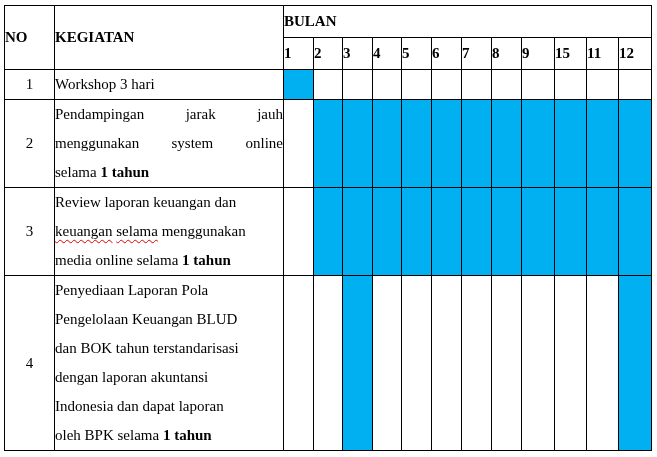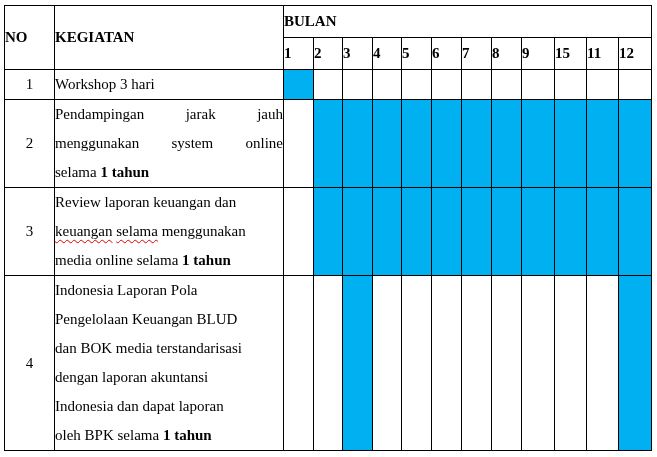--- a/index.html
+++ b/index.html
@@ -121,23 +121,23 @@
         <td class="cell on" style="background: rgb(0, 176, 240);"></td>
         <td class="cell on" style="background: rgb(0, 176, 240);"></td>
         <td class="cell on" style="background: rgb(0, 176, 240);"></td>
         <td class="cell on" style="background: rgb(0, 176, 240);"></td>
         <td class="cell on" style="background: rgb(0, 176, 240);"></td>
       </tr>
 
     <tr style="height:175px">
       <td class="no">4</td>
       <td class="keg">
-        <span class="ln">Indonesia Laporan Pola</span>
+        <span class="ln">Penyediaan Laporan Pola</span>
         <span class="ln">Pengelolaan Keuangan BLUD</span>
-        <span class="ln">dan BOK media terstandarisasi</span>
+        <span class="ln">dan BOK tahun terstandarisasi</span>
         <span class="ln">dengan laporan akuntansi</span>
         <span class="ln">Indonesia dan dapat laporan</span>
         <span class="ln"><span>oleh BPK selama </span><b>1 tahun</b></span>
       </td>
     <td class="cell"></td>
         <td class="cell"></td>
         <td class="cell on" style="background: rgb(0, 176, 240);"></td>
         <td class="cell"></td>
         <td class="cell"></td>
         <td class="cell"></td>

